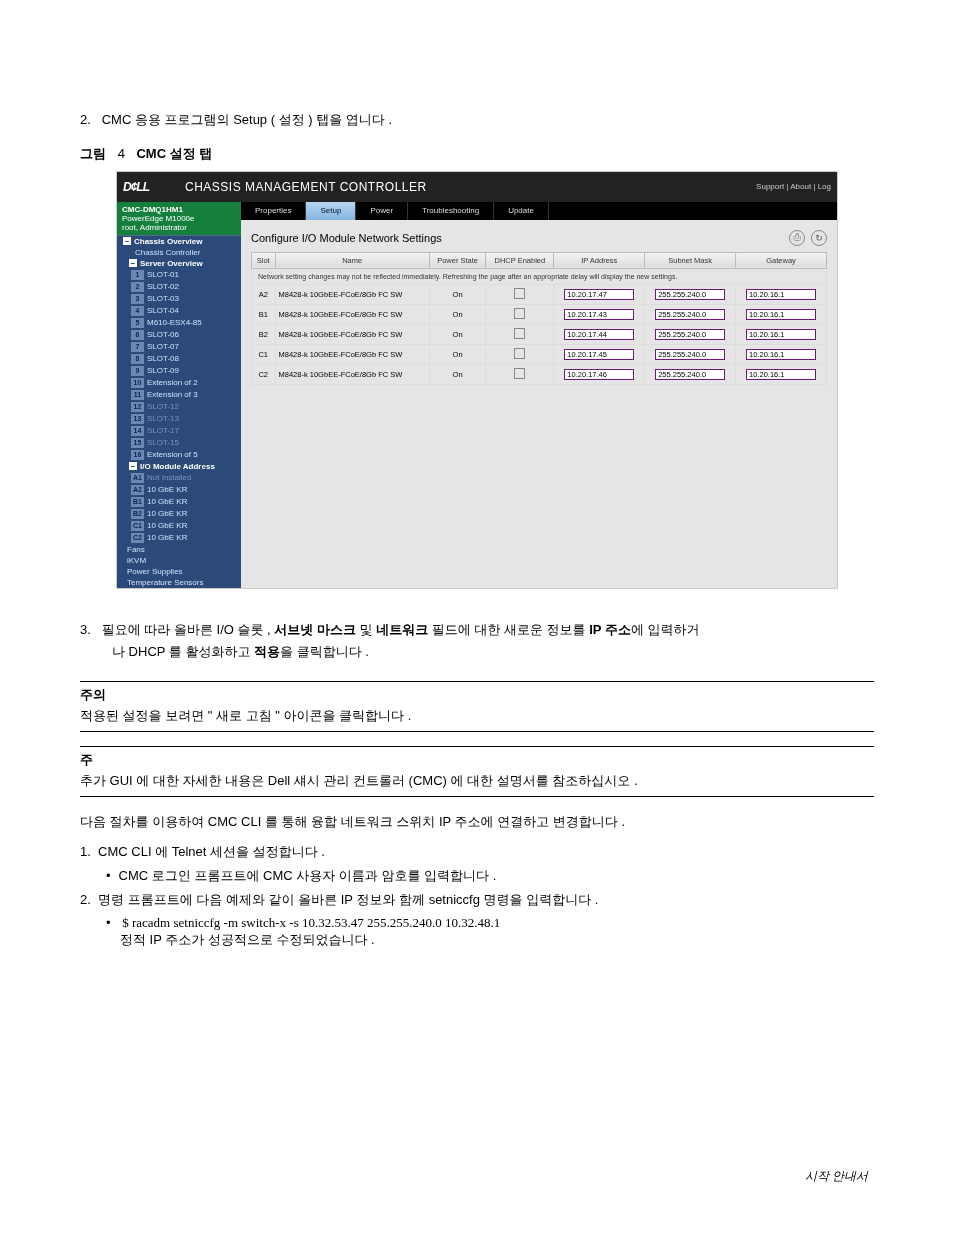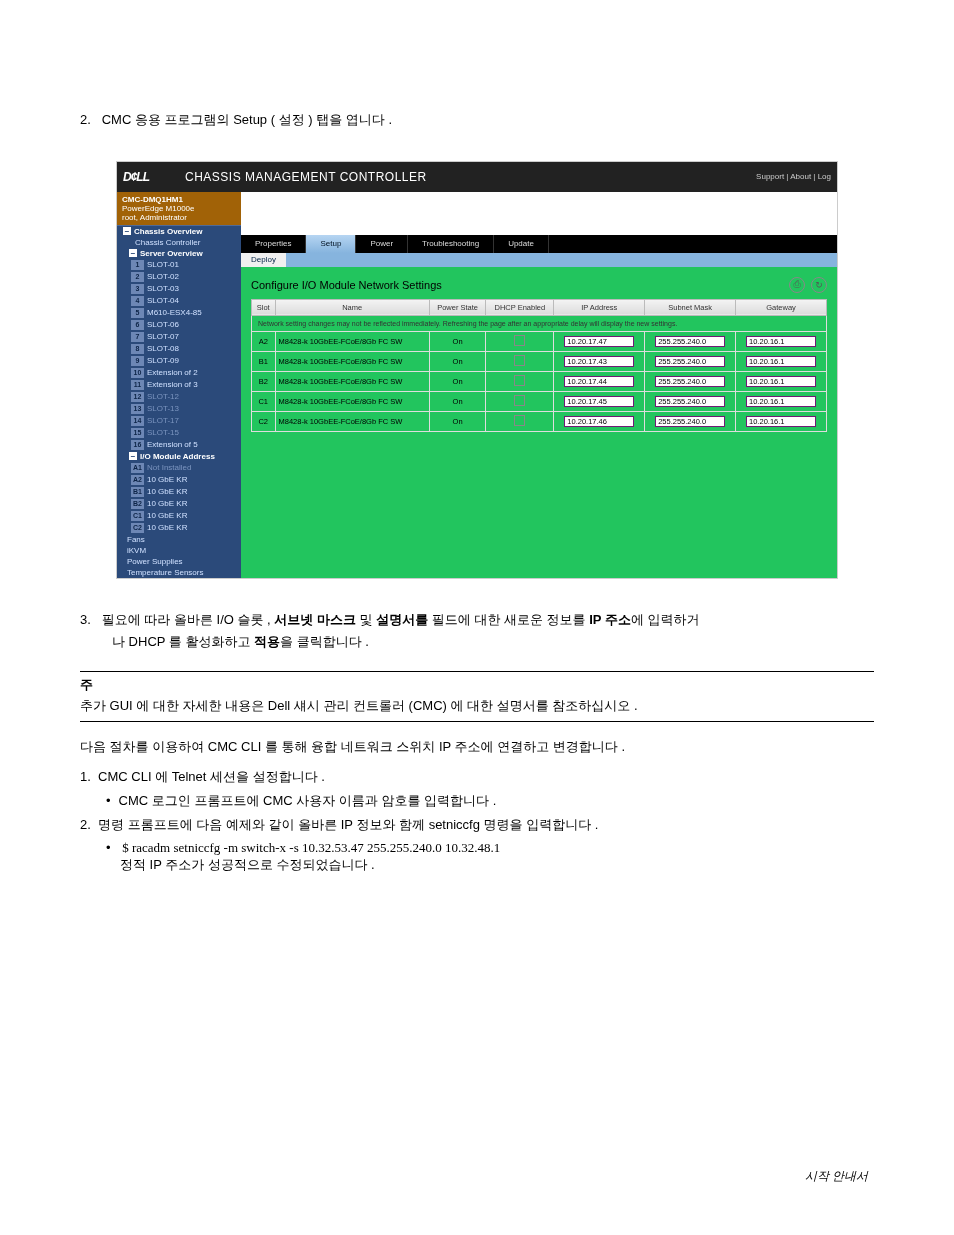--- a/index.html
+++ b/index.html
@@ -1,31 +1,31 @@
 <!DOCTYPE html>
 <html><head>
 <meta charset="utf-8">
 <style>
   body { font-family: Arial, "Malgun Gothic", sans-serif; font-size: 13px; color: #000; margin: 0; background: #fff; }
   .page { width: 954px; min-height: 1235px; padding: 110px 80px 40px 80px; box-sizing: border-box; position: relative; }
-  .instr-line { margin-bottom: 30px; line-height: 1.6; }
+  .instr-line { margin-bottom: 14px; line-height: 1.6; }
   .fig-caption { font-weight: bold; margin-bottom: 8px; }
   .fig-caption .normal { font-weight: normal; margin: 0 8px; }
   .screenshot { width: 720px; margin: 0 auto 30px auto; border: 1px solid #ccc; font-size: 9px; }
   .ss-header { background: #222; color: #fff; display: flex; align-items: center; padding: 2px 6px; height: 26px; }
   .ss-header-right { margin-left: auto; font-size: 8px; color: #ccc; }
   .ss-body { display: flex; min-height: 380px; }
   .ss-nav { width: 124px; background: #2b4a7a; color: #fff; font-size: 8px; }
-  .ss-nav-head { padding: 3px 5px; background: #a16207; border-bottom: 1px solid #506a97; }
+  .ss-nav-head { padding: 3px 5px; background: #15803d; border-bottom: 1px solid #506a97; }
   .ss-nav-item { display: flex; align-items: center; padding: 1px 4px 1px 14px; color: #cfe0ff; cursor: default; }
   .ss-nav-item .num { display: inline-flex; min-width: 13px; height: 10px; background: #6d87b5; color: #0d2447; justify-content: center; align-items: center; margin-right: 3px; font-size: 7px; font-weight: bold; }
   .ss-nav-item.dim { color: #7b94bf; }
   .ss-nav-group { display: flex; align-items: center; padding: 1px 4px 1px 6px; color: #fff; }
   .ss-nav-group .box { width: 8px; height: 8px; background: #fff; color: #2b4a7a; display: inline-flex; justify-content: center; align-items: center; margin-right: 3px; font-size: 8px; font-weight: bold; }
-  .ss-main { flex: 1; background: #22c55e; margin-top: 43px; }
+  .ss-main { flex: 1; background: #e5e5e5; }
   .ss-tabs { display: flex; background: #000; height: 18px; }
   .ss-tab { color: #ddd; font-size: 8px; padding: 4px 14px; border-right: 1px solid #333; }
   .ss-tab.active { background: linear-gradient(#b6d5f2, #86b4de); color: #012; }
   .ss-subtabs { display: flex; background: #86b4de; height: 14px; }
   .ss-subtab { font-size: 8px; padding: 2px 10px; color: #024; }
   .ss-subtab.active { background: #f0f0f0; }
   .ss-panel-title { display: flex; align-items: center; font-size: 11px; padding: 10px 10px 6px 10px; }
   .ss-panel-icons { margin-left: auto; display: flex; gap: 6px; }
   .ss-icon-circle { width: 14px; height: 14px; border: 1px solid #888; border-radius: 50%; display: inline-flex; align-items: center; justify-content: center; font-size: 9px; color: #555; }
   .ss-table { width: calc(100% - 20px); margin: 0 10px; border-collapse: collapse; font-size: 7.5px; }
@@ -56,20 +56,25 @@
 </head>
 <body>
 
 <div class="page">
 
   <div class="instr-line">
     <span>2.</span>&nbsp;&nbsp;
     <span>CMC 응용 프로그램의 Setup ( 설정 ) 탭을 엽니다 .</span>
   </div>
 
+  <div class="fig-caption">
+    <span>그림</span>
+    <span class="normal">4</span>
+    <span>CMC 설정 탭</span>
+  </div>
 
   <div class="screenshot">
     <div class="ss-header">
       <span class="dell-logo">D¢LL</span>
       <span style="font-size:12px; letter-spacing:0.5px;margin-left:26px;">CHASSIS MANAGEMENT CONTROLLER</span>
       <span class="ss-header-right">Support  |  About  |  Log</span>
     </div>
     <div class="ss-body">
       <div class="ss-nav">
         <div class="ss-nav-head">
@@ -192,23 +197,20 @@
           </div>
       </div>
       <div class="ss-main">
         <div class="ss-tabs" id="cmc-tabs">
             <div class="ss-tab">Properties</div>
             <div class="ss-tab active">Setup</div>
             <div class="ss-tab">Power</div>
             <div class="ss-tab">Troubleshooting</div>
             <div class="ss-tab">Update</div>
           </div>
-        <div class="ss-subtabs">
-          <div class="ss-subtab active">Deploy</div>
-        </div>
         <div class="ss-panel-title">
           <span>Configure I/O Module Network Settings</span>
           <span class="ss-panel-icons">
             <span class="ss-icon-circle">⎙</span>
             <span class="ss-icon-circle">↻</span>
           </span>
         </div>
         <table class="ss-table">
           <thead>
               <tr id="cmc-thead">
@@ -271,23 +273,29 @@
                 <td><input class="ss-input" value="10.20.16.1" style=""></td>
               </tr>
             </tbody>
         </table>
       </div>
     </div>
   </div>
 
   <div class="step3">
     <span>3.</span>&nbsp;&nbsp;
-    <span>필요에 따라 올바른 I/O 슬롯 , <strong>서브넷 마스크</strong> 및 <strong>설명서를</strong> 필드에 대한 새로운 정보를 <strong>IP 주소</strong>에 입력하거<br><span class="indent">나 DHCP 를 활성화하고 <strong>적용</strong>을 클릭합니다 .</span></span>
-  </div>
-
+    <span>필요에 따라 올바른 I/O 슬롯 , <strong>서브넷 마스크</strong> 및 <strong>네트워크</strong> 필드에 대한 새로운 정보를 <strong>IP 주소</strong>에 입력하거<br><span class="indent">나 DHCP 를 활성화하고 <strong>적용</strong>을 클릭합니다 .</span></span>
+  </div>
+
+  <div class="note-block">
+    <div class="note-rule"></div>
+    <div class="note-head">주의</div>
+    <div class="note-body">적용된 설정을 보려면 " 새로 고침 " 아이콘을 클릭합니다 .</div>
+    <div class="note-rule"></div>
+  </div>
 
   <div class="note-block">
     <div class="note-rule"></div>
     <div class="note-head">주</div>
     <div class="note-body">추가 GUI 에 대한 자세한 내용은 Dell 섀시 관리 컨트롤러 (CMC) 에 대한 설명서를 참조하십시오 .</div>
     <div class="note-rule"></div>
   </div>
 
   <div class="para">다음 절차를 이용하여 CMC CLI 를 통해 융합 네트워크 스위치 IP 주소에 연결하고 변경합니다 .</div>
 

